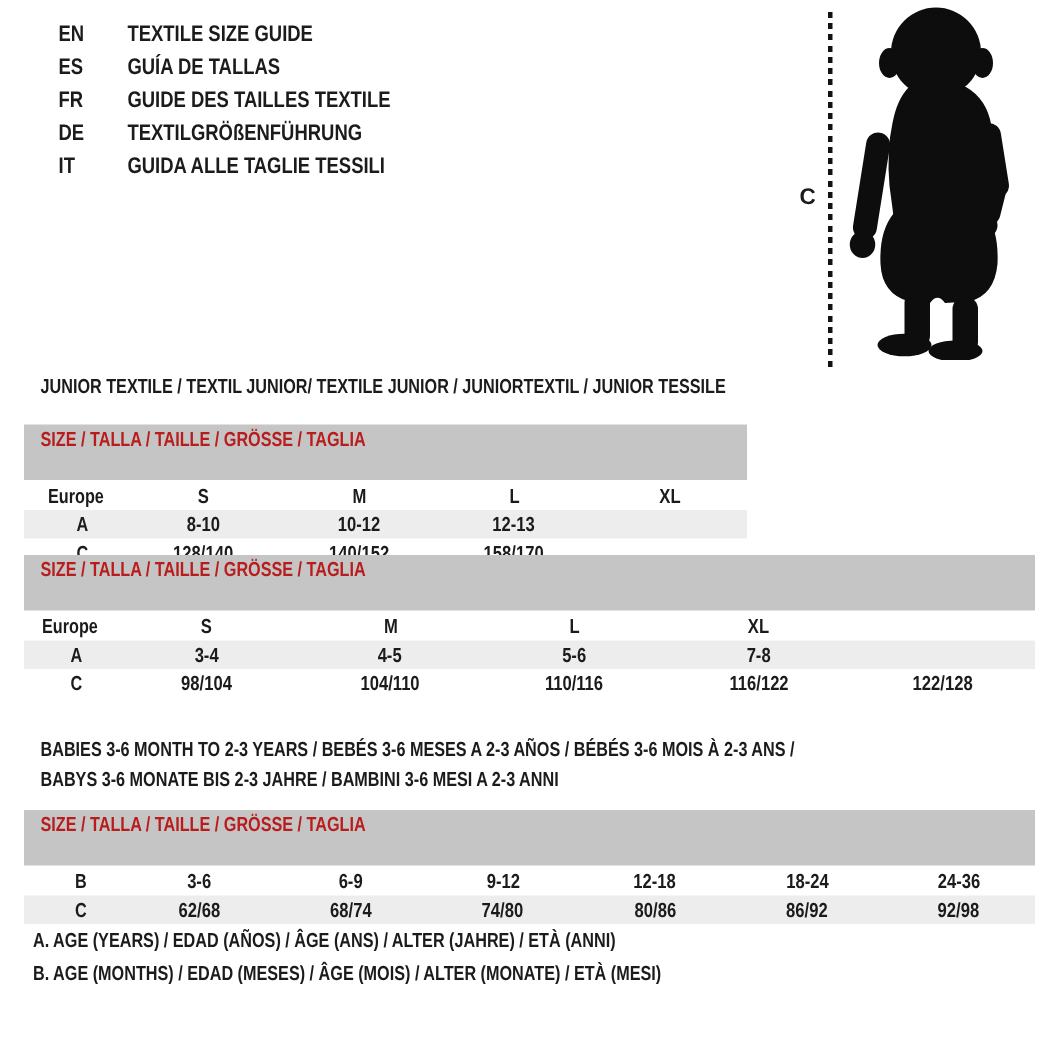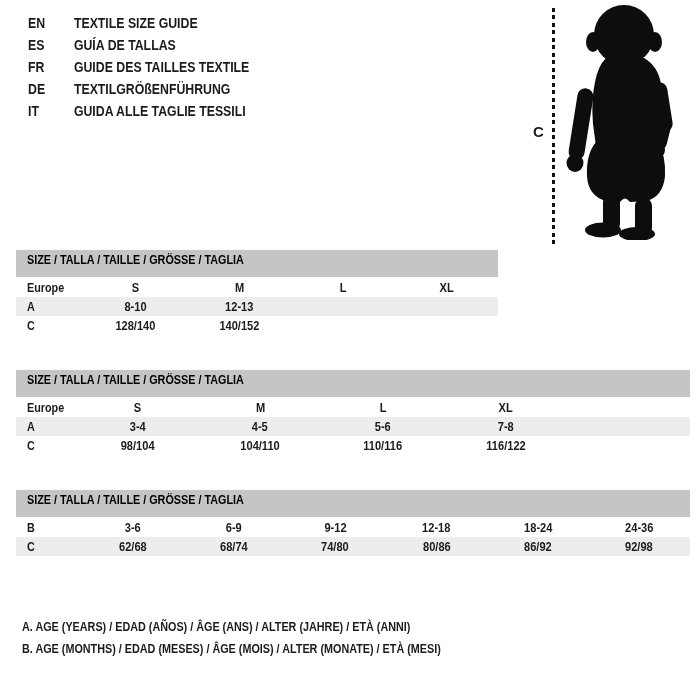--- a/index.html
+++ b/index.html
@@ -12,21 +12,21 @@
     overflow:hidden;
   }
   * { box-sizing:border-box; }
   .abs { position:absolute; }
 
   
   .cond { display:inline-block; transform:scaleX(0.80); transform-origin:0 50%; white-space:nowrap; }
   .cx   { display:inline-block; transform:scaleX(0.82); transform-origin:50% 50%; white-space:nowrap; }
 
   
-  #lang-block { left:28px; top:12px; }
+  #lang-block { left:39px; top:12px; }
   .lang-row { line-height:22px; white-space:nowrap; font-weight:bold; font-size:15px;
               transform:scaleX(0.82); transform-origin:0 50%; }
   .lang-code { display:inline-block; width:56px; }
 
   
   #measure-label { left:533px; top:123px; font-weight:bold; font-size:15px; }
   #measure-line  { left:552px; top:8px; width:3px; height:240px;
                    background:repeating-linear-gradient(to bottom, #121212 0 4px, transparent 4px 7.5px); }
   #baby-figure   { left:560px; top:4px; width:132px; height:236px; }
 
@@ -34,29 +34,29 @@
   .sec { position:absolute; left:16px; }
   .sec.t1 { top:250px; width:482px; }
   .sec.t2 { top:370px; width:674px; }
   .sec.t3 { top:490px; width:674px; }
 
   .sec-title { font-weight:bold; font-size:13.5px; line-height:15px; padding-left:11px;
                margin-bottom:18px; white-space:nowrap; }
   .sec.t3 .sec-title { line-height:20px; margin-bottom:10px; }
   .t-sub { font-size:9px; }
 
-  .band { height:27px; line-height:19px; background:#c5c5c5; padding-left:11px;
-          font-weight:bold; font-size:13.5px; color:#000000; margin-bottom:1px; }
+  .band { height:37px; line-height:19px; background:#c5c5c5; padding-left:11px;
+          font-weight:bold; font-size:13.5px; color:#b91c1c; margin-bottom:1px; }
 
   .t-row { display:grid; height:19px; line-height:19px; font-weight:bold; font-size:13.5px; }
   .t1 .t-row { grid-template-columns:68px repeat(4, 1fr); }
   .t2 .t-row { grid-template-columns:60px repeat(5, 1fr); }
   .t3 .t-row { grid-template-columns:66px repeat(6, 1fr); }
   .t-row.shade { background:#ededed; }
-  .row-label { padding-left:11px; text-align:left; }
+  .row-label { padding-left:11px; text-align:center; }
   .cell { text-align:center; }
 
   
   #footnotes { left:22px; top:616px; }
   .fn-line { line-height:22px; font-weight:bold; font-size:13.5px; white-space:nowrap; }
 </style>
 </head>
 <body>
 
 <div id="page">
@@ -94,37 +94,40 @@
       <ellipse cx="97" cy="146" rx="8" ry="8.5"></ellipse>
       <path d="M36 138 Q26 150 27 172 Q28 192 46 197 L60 198 Q65 191 70 198 L86 197 Q103 193 105 172 Q106 150 97 138 Z"></path>
       <rect x="43" y="190" width="17" height="38" rx="8"></rect>
       <ellipse cx="43" cy="226" rx="18" ry="7.5"></ellipse>
       <rect x="75" y="194" width="17" height="38" rx="8"></rect>
       <ellipse cx="77" cy="230" rx="18" ry="7"></ellipse>
     </g>
   </svg>
 
   <div class="sec t1">
+    <div class="sec-title"><span class="cond">JUNIOR TEXTILE / TEXTIL JUNIOR/ TEXTILE JUNIOR / JUNIORTEXTIL / JUNIOR TESSILE</span></div>
     <div class="band"><span class="cond">SIZE / TALLA / TAILLE / GRÖSSE / TAGLIA</span></div>
     <div class="t-row">
       <div class="row-label"><span class="cond">Europe</span></div>
       <div class="cell"><span class="cx">S</span></div>
       <div class="cell"><span class="cx">M</span></div>
       <div class="cell"><span class="cx">L</span></div>
       <div class="cell"><span class="cx">XL</span></div>
     </div>
     <div class="t-row shade">
       <div class="row-label"><span class="cond">A</span></div>
       <div class="cell"><span class="cx">8-10</span></div>
+      <div class="cell"><span class="cx">10-12</span></div>
       <div class="cell"><span class="cx">12-13</span></div>
     </div>
     <div class="t-row">
       <div class="row-label"><span class="cond">C</span></div>
       <div class="cell"><span class="cx">128/140</span></div>
       <div class="cell"><span class="cx">140/152</span></div>
+      <div class="cell"><span class="cx">158/170</span></div>
     </div>
   </div>
 
   <div class="sec t2">
     <div class="band"><span class="cond">SIZE / TALLA / TAILLE / GRÖSSE / TAGLIA</span></div>
     <div class="t-row">
       <div class="row-label"><span class="cond">Europe</span></div>
       <div class="cell"><span class="cx">S</span></div>
       <div class="cell"><span class="cx">M</span></div>
       <div class="cell"><span class="cx">L</span></div>
@@ -136,24 +139,29 @@
       <div class="cell"><span class="cx">4-5</span></div>
       <div class="cell"><span class="cx">5-6</span></div>
       <div class="cell"><span class="cx">7-8</span></div>
     </div>
     <div class="t-row">
       <div class="row-label"><span class="cond">C</span></div>
       <div class="cell"><span class="cx">98/104</span></div>
       <div class="cell"><span class="cx">104/110</span></div>
       <div class="cell"><span class="cx">110/116</span></div>
       <div class="cell"><span class="cx">116/122</span></div>
+      <div class="cell"><span class="cx">122/128</span></div>
     </div>
   </div>
 
   <div class="sec t3">
+    <div class="sec-title">
+      <span class="cond">BABIES 3-6 MONTH TO 2-3 YEARS / BEBÉS 3-6 MESES A 2-3 AÑOS / BÉBÉS 3-6 MOIS À 2-3 ANS /</span><br>
+      <span class="cond">BABYS 3-6 MONATE BIS 2-3 JAHRE / BAMBINI 3-6 MESI A 2-3 ANNI</span>
+    </div>
     <div class="band"><span class="cond">SIZE / TALLA / TAILLE / GRÖSSE / TAGLIA</span></div>
     <div class="t-row">
       <div class="row-label"><span class="cond">B</span></div>
       <div class="cell"><span class="cx">3-6</span></div>
       <div class="cell"><span class="cx">6-9</span></div>
       <div class="cell"><span class="cx">9-12</span></div>
       <div class="cell"><span class="cx">12-18</span></div>
       <div class="cell"><span class="cx">18-24</span></div>
       <div class="cell"><span class="cx">24-36</span></div>
     </div>

